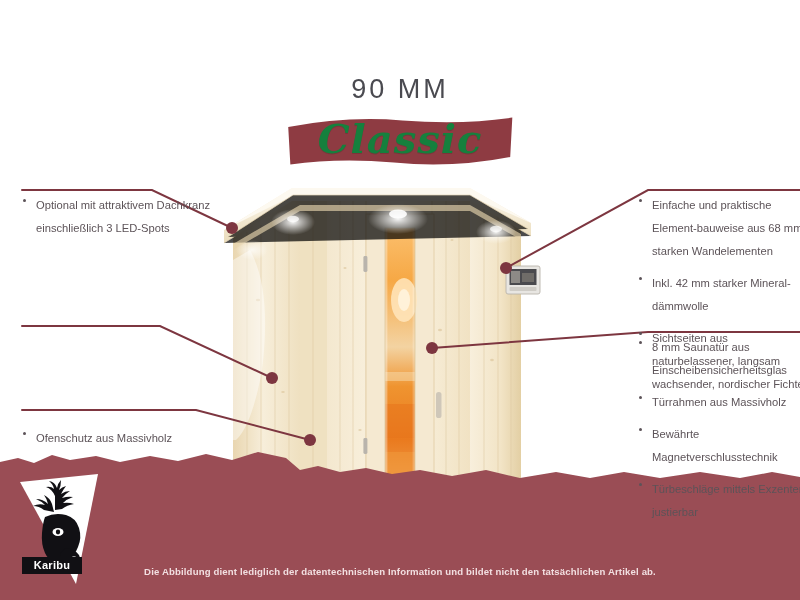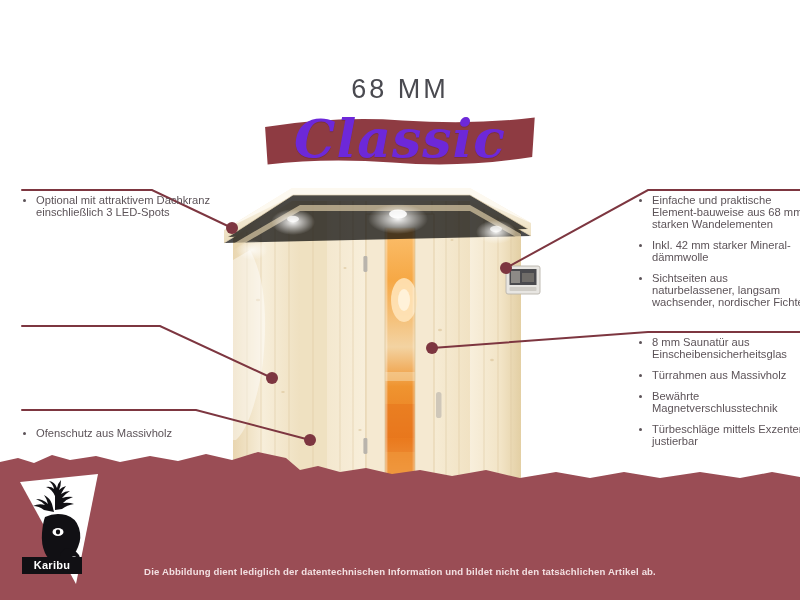--- a/index.html
+++ b/index.html
@@ -21,32 +21,32 @@
   .badge{
     position:relative;display:inline-block;padding:4px 34px 8px 34px;
   }
   .badge .blob{
     position:absolute;left:0;top:0;width:100%;height:100%;
   }
   .badge .word{
     position:relative;z-index:2;display:block;
     font-family:"DejaVu Serif","Liberation Serif",serif;
     font-style:italic;font-weight:700;
-    font-size:52px;color:#6d28d9;letter-spacing:1px;
+    font-size:40px;color:#15803d;letter-spacing:1px;
     line-height:46px;
     text-shadow:0 1px 0 rgba(0,0,0,.12);
   }
 
   
   .callouts{position:absolute;left:0;top:0;width:800px;height:600px;}
   .grp{position:absolute;}
   .grp ul{list-style:none;margin:0;padding:0;}
   .grp li{
     position:relative;padding-left:14px;margin-bottom:9px;
-    font-size:11.2px;line-height:12px;color:#5c5358;
+    font-size:11.2px;line-height:23px;color:#5c5358;
   }
   .grp li:last-child{margin-bottom:0;}
   .grp li .dot{
     position:absolute;left:1px;top:5px;width:3px;height:3px;
     border-radius:50%;background:#5c5358;
   }
   .g-l1{left:22px;top:194px;width:190px;}
   .g-l2{left:22px;top:330px;width:190px;}
   .g-l3{left:22px;top:427px;width:200px;}
   .g-r1{left:638px;top:194px;width:168px;}
@@ -273,21 +273,21 @@
     </g>
     <g fill="#7d3640">
       <circle cx="232" cy="228" r="6"></circle>
       <circle cx="272" cy="378" r="6"></circle>
       <circle cx="310" cy="440" r="6"></circle>
       <circle cx="506" cy="268" r="6"></circle>
       <circle cx="432" cy="348" r="6"></circle>
     </g>
   </svg>
 
-  <div class="thickness">68 MM</div>
+  <div class="thickness">90 MM</div>
 
   <div class="badge-wrap">
     <span class="badge">
       <svg class="blob" viewBox="0 0 220 62" preserveAspectRatio="none">
         <path d="M4,16 Q60,4 112,9 Q168,14 216,6 L214,48 Q160,60 104,54 Q52,49 6,56 Z" fill="#8e3b42"></path>
       </svg>
       <span class="word">Classic</span>
     </span>
   </div>
 

